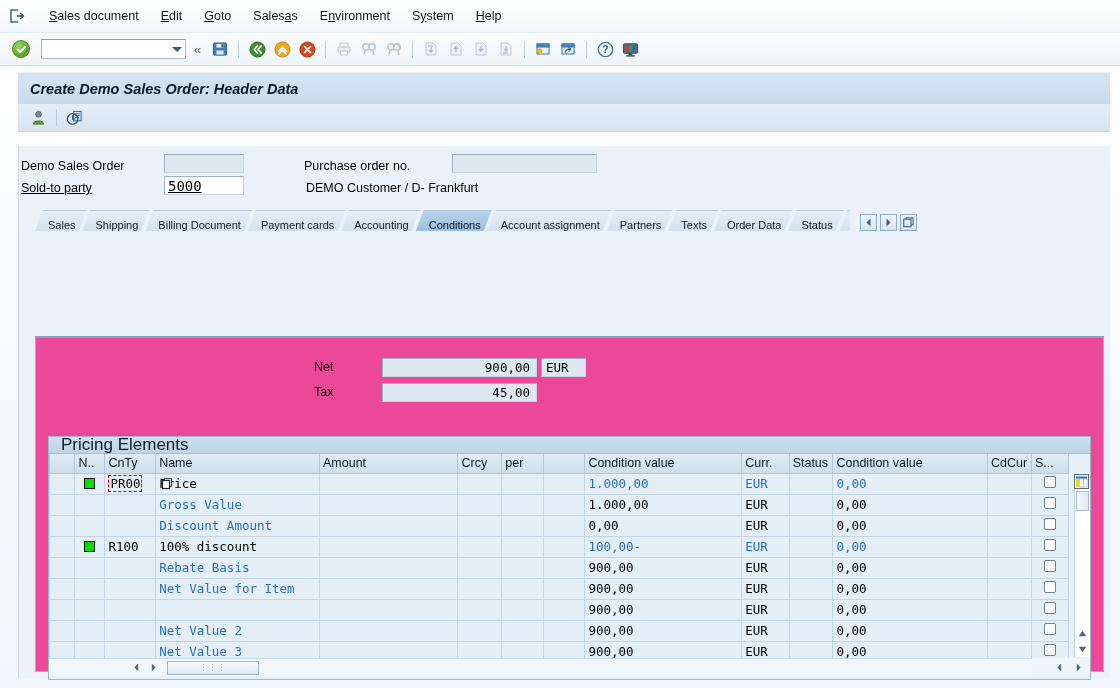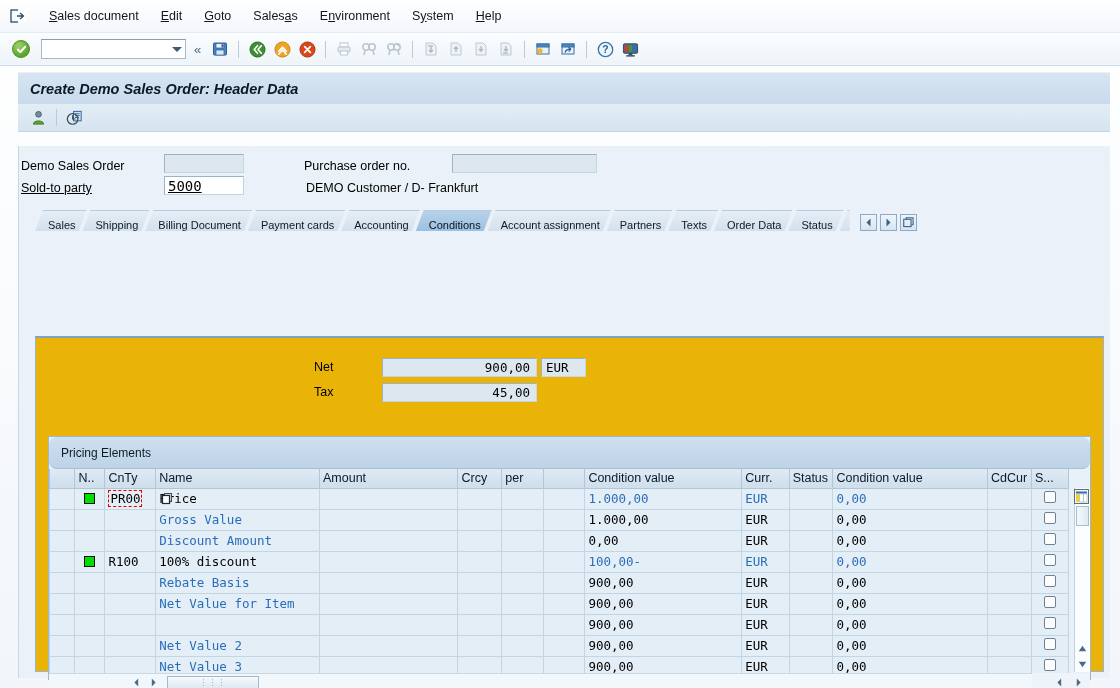--- a/index.html
+++ b/index.html
@@ -202,21 +202,21 @@
     background: linear-gradient(to bottom, #eef5fb, #d7e5f1);
     border: 1px solid #8eaac6;
     display: flex; align-items: center; justify-content: center;
     cursor: pointer;
   }
 
   
   .tabpanel {
     position: absolute;
     left: 16px; right: 6px; top: 190px; bottom: 6px;
-    background: #eab308;
+    background: #ec4899;
     border: 1px solid #9ab4cc;
     border-top: 2px solid #7fa3c4;
   }
 
   
   .totals { padding-top: 18px; padding-left: 278px; }
   .tot-row { display: flex; align-items: center; height: 22px; margin-bottom: 3px; }
   .tot-label { width: 68px; font-size: 12.5px; }
   .tot-inp {
     width: 155px; height: 19px;
@@ -240,28 +240,27 @@
   }
 
   
   .grid-wrap {
     position: absolute;
     left: 12px; right: 12px; top: 98px; height: 244px;
     border: 1px solid #a0b6cc;
     background: #e8f0f8;
   }
   .grid-title {
-    height: 32px;
+    height: 17px;
     background: linear-gradient(to bottom, #cfe0ef, #bdd3e6);
     display: flex; align-items: center;
     padding-left: 12px;
-    font-size: 12px;
+    font-size: 17px;
     color: #0c1c2b;
     border-bottom: 1px solid #a8bed2;
-    border-radius: 8px;
   }
   .grid-body { position: relative; height: 222px; }
   table.grid {
     border-collapse: collapse;
     table-layout: fixed;
     width: 1020px;
     font-size: 12.5px;
   }
   table.grid th {
     height: 19px;

